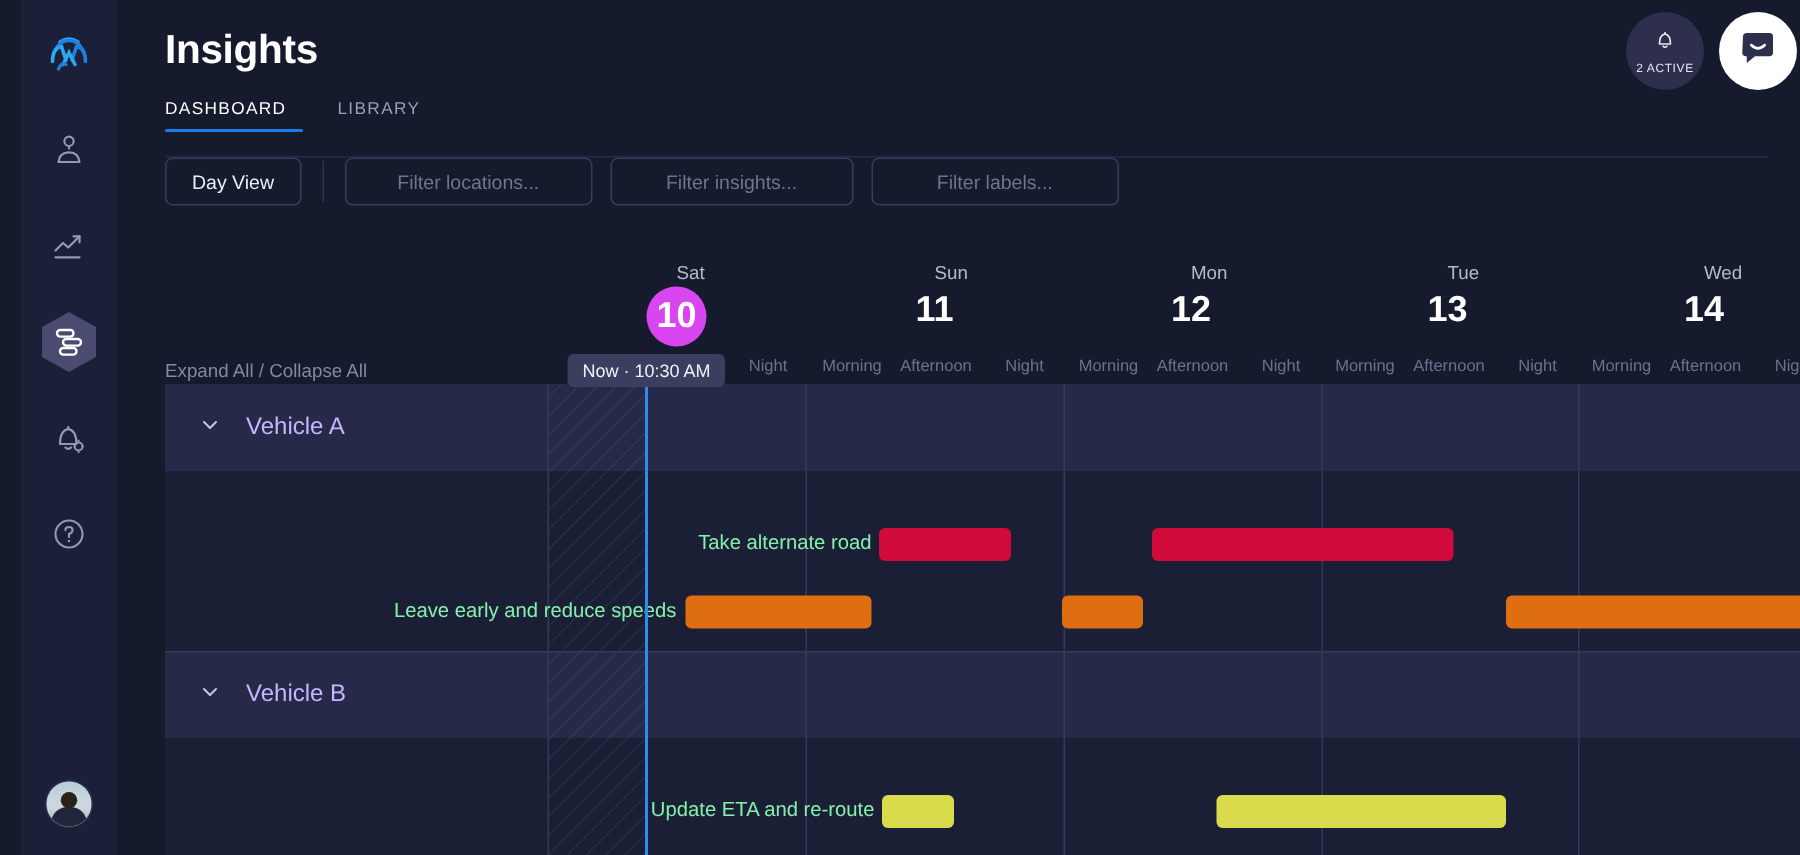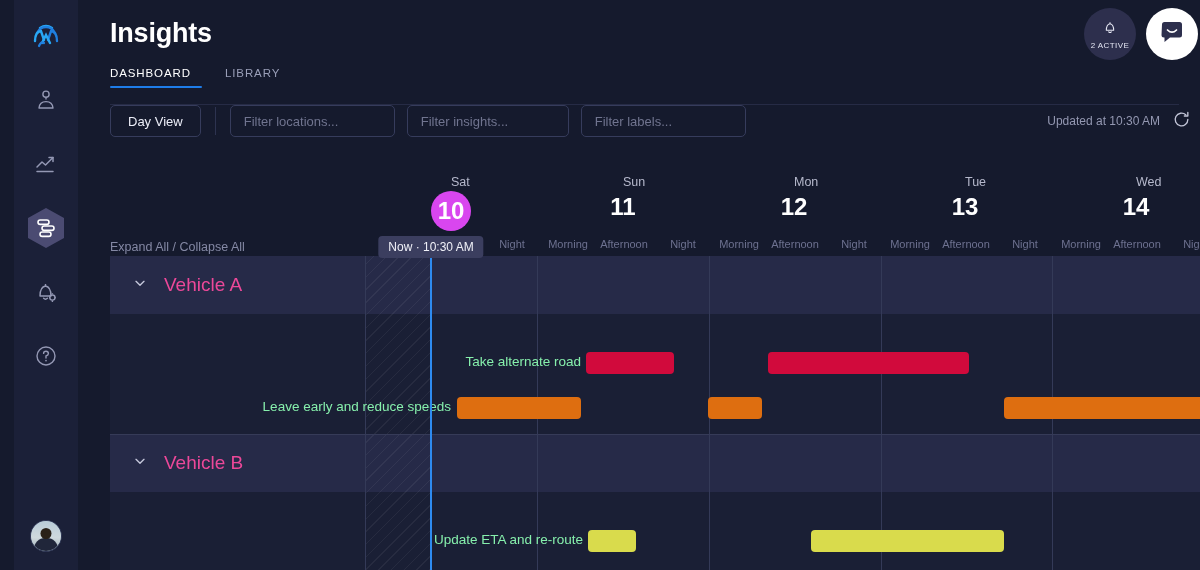--- a/index.html
+++ b/index.html
@@ -77,21 +77,21 @@
   }
   .dayview{
     height:32px; padding:0 17px; display:flex; align-items:center;
     border:1px solid #363c5c; border-radius:5px; font-size:13px; color:#eceef8;
     background:transparent; cursor:pointer;
   }
   .vsep{ width:1px; height:28px; background:#2d3350; margin:0 14px; }
   .finput{
     height:32px; border:1px solid #363c5c; border-radius:5px;
     background:transparent; padding:0 13px; font-size:13px;
-    color:#eceef8; font-family:"Liberation Sans", sans-serif; outline:none;
+    color:#eceef8; font-family:"Liberation Sans", sans-serif; outline:none;text-align:center;
   }
   .finput::placeholder{ color:#70748f; }
   .fin1{ width:165px; margin-right:12px; }
   .fin2{ width:162px; margin-right:12px; }
   .fin3{ width:165px; }
   .updated{
     margin-left:auto; display:flex; align-items:center; gap:12px;
     font-size:12px; color:#9498b2; padding-right:5px;
   }
 
@@ -138,21 +138,21 @@
   .row{ position:absolute; left:0; right:0; }
   .row.group{ background:#262a48; }
   .row.lane{ background:#1a1f35; }
   .row-sep{ position:absolute; left:0; right:0; height:1px; background:#363b58; z-index:7; }
 
   .grouphead{
     position:absolute; left:0; top:0; bottom:0; display:flex; align-items:center;
     gap:16px; padding-left:22px; z-index:12;
   }
   .chev{ color:#c6c9dc; }
-  .groupname{ font-size:19px; color:#ec4899; }
+  .groupname{ font-size:16px; color:#c4b5fd; }
 
   .bar{
     position:absolute; height:22px; border-radius:4px; z-index:10;
   }
   .barlabel{
     position:absolute; font-size:13.5px; color:#86efac; white-space:nowrap;
     transform:translateX(-100%); z-index:10;
   }
 </style>
 </head>
@@ -261,29 +261,20 @@
         </span>
       </div>
     </div>
 
     <div class="filterbar">
       <div class="dayview">Day View</div>
       <div class="vsep"></div>
       <input class="finput fin1" placeholder="Filter locations..." style="">
       <input class="finput fin2" placeholder="Filter insights..." style="">
       <input class="finput fin3" placeholder="Filter labels..." style="">
-      <div class="updated">
-        <span>Updated at 10:30 AM</span>
-        <span>
-          <svg width="19" height="19" viewBox="0 0 24 24" fill="none" stroke="#c3c6d8" stroke-width="1.7">
-            <path d="M20 12 a8 8 0 1 1 -2.6 -5.9" stroke-linecap="round"></path>
-            <path d="M20 3.2 L20 7.6 L15.6 7.6" stroke-linecap="round" stroke-linejoin="round"></path>
-          </svg>
-        </span>
-      </div>
     </div>
 
     <div class="tl">
 
       <div style="position:absolute;left:32px;top:80px;font-size:12.5px;color:#8488a4;z-index:30;">Expand All / Collapse All</div>
 
       <div class="days">
           <div class="day today" style="left: 373px;"><div class="dow">Sat</div><div class="num">10</div></div>
           <div class="day" style="left: 545px;"><div class="dow">Sun</div><div class="num">11</div></div>
           <div class="day" style="left: 716px;"><div class="dow">Mon</div><div class="num">12</div></div>

